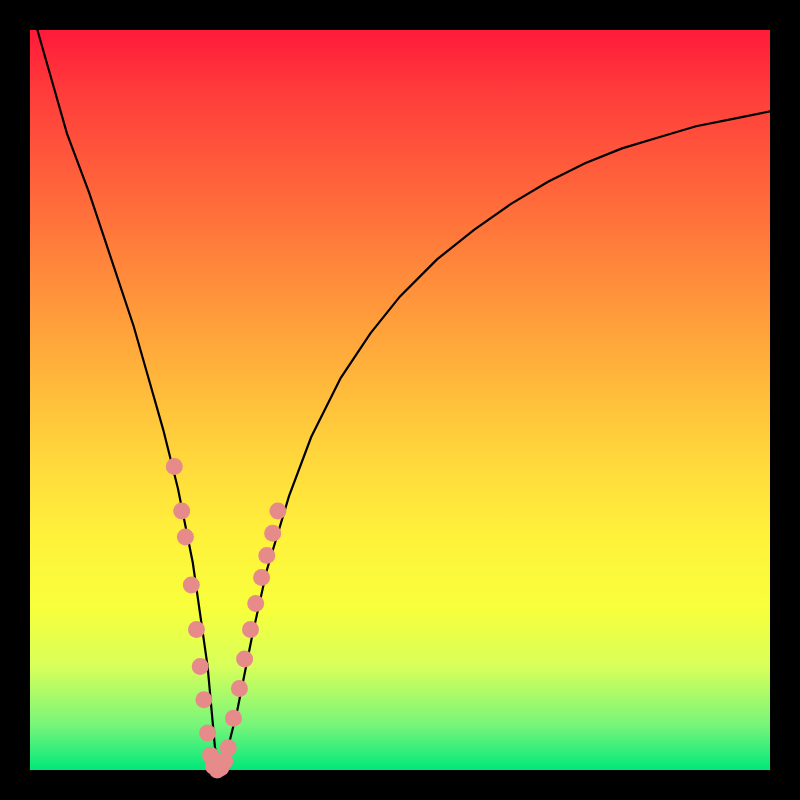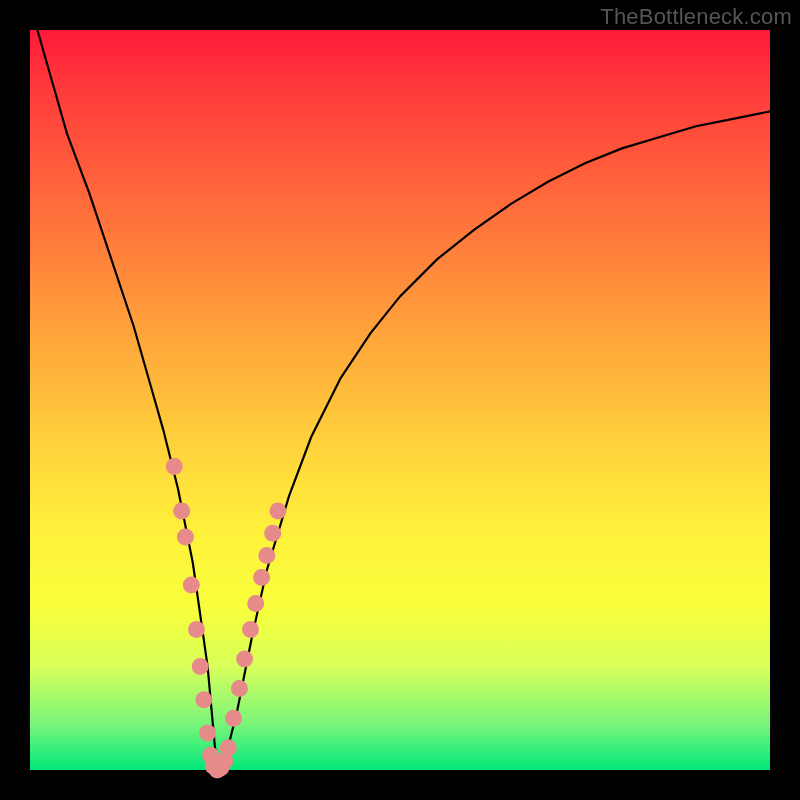--- a/index.html
+++ b/index.html
@@ -96,14 +96,13 @@
           <circle cx="214.6" cy="629.0" r="8.5" class="dot"></circle>
           <circle cx="220.5" cy="599.4" r="8.5" class="dot"></circle>
           <circle cx="225.7" cy="573.5" r="8.5" class="dot"></circle>
           <circle cx="231.6" cy="547.6" r="8.5" class="dot"></circle>
           <circle cx="236.8" cy="525.4" r="8.5" class="dot"></circle>
           <circle cx="242.7" cy="503.2" r="8.5" class="dot"></circle>
           <circle cx="247.9" cy="481.0" r="8.5" class="dot"></circle>
         </g>
     </svg>
   </div>
-  <div class="watermark">TheBottleneck.com</div>
 </div>
 
 </body></html>

